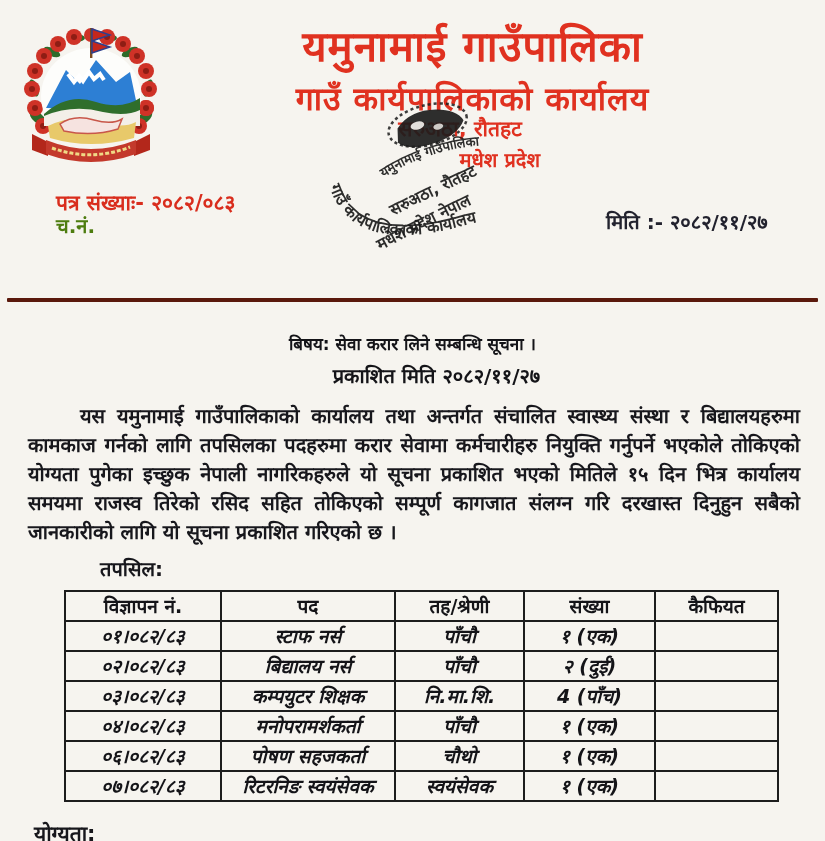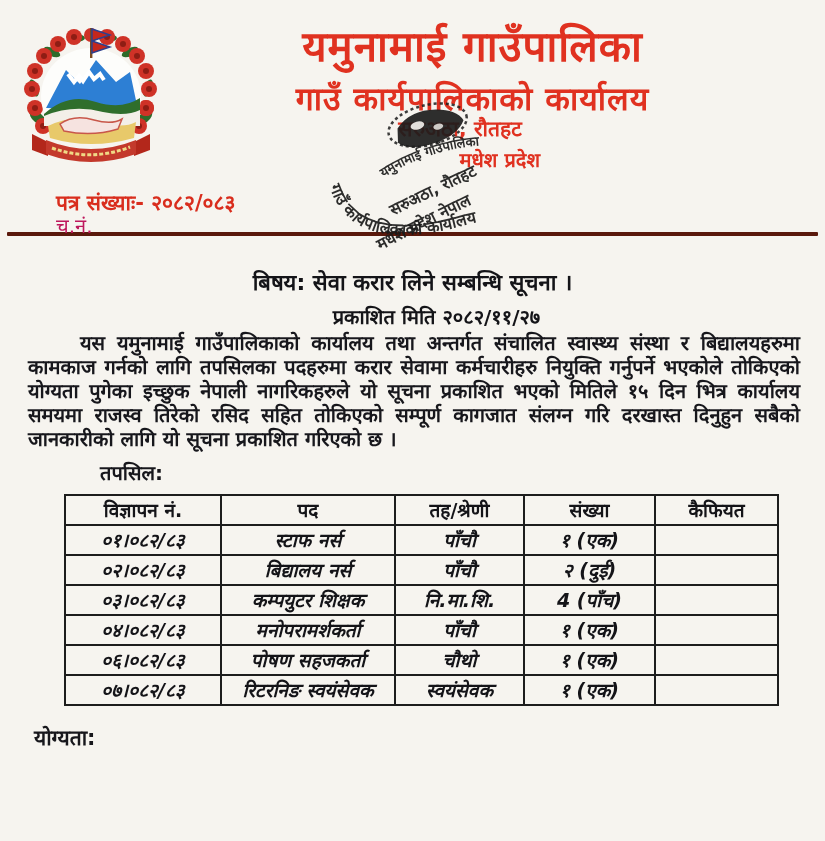--- a/index.html
+++ b/index.html
@@ -4,21 +4,21 @@
 <style>
   * { margin:0; padding:0; box-sizing:border-box; }
   html,body { background:#e9e7e2; }
   body { font-family:"DejaVu Sans","Liberation Sans",sans-serif; }
   .page {
     position:relative; width:825px; height:841px; margin:0 auto;
     background:#f6f4ef; overflow:hidden; color:#1c1c22;
   }
 
   
-  .header { position:relative; height:232px; }
+  .header { position:relative; height:298px; }
   .logo { position:absolute; left:18px; top:26px; width:146px; height:142px; }
   .title-1 {
     position:absolute; left:160px; right:40px; top:16px; text-align:center;
     font-size:42px; font-weight:bold; color:#e03120; letter-spacing:1px;
   }
   .title-2 {
     position:absolute; left:160px; right:40px; top:76px; text-align:center;
     font-size:32px; font-weight:bold; color:#e03120; letter-spacing:1px;
   }
   .addr-1 {
@@ -32,40 +32,40 @@
   .stamp {
     position:absolute; left:312px; top:98px; width:285px; height:150px;
     transform:rotate(-14deg); z-index:2;
   }
   .letter-no {
     position:absolute; left:56px; top:188px;
     font-size:21px; font-weight:bold; color:#d92d1d;
   }
   .ref-no {
     position:absolute; left:56px; top:212px;
-    font-size:20px; font-weight:normal; color:#be185d;
+    font-size:20px; font-weight:bold; color:#4d7c0f;
   }
   .date-line {
     position:absolute; left:606px; top:208px;
     font-size:20px; font-weight:bold; color:#22222e;
   }
   .rule { margin:0 7px; height:4px; background:#5a190c; border-radius:1px; }
 
   
   .subject {
     margin-top:30px; text-align:center;
-    font-size:22px; font-weight:bold; color:#141418;
+    font-size:17px; font-weight:bold; color:#141418;
   }
   .published {
     margin-top:7px; text-align:center;
     font-size:20px; font-weight:600; color:#141418;padding-left:48px;
   }
   .body-para {
-    margin:1px 25px 0 28px; text-align:justify; text-indent:52px;
-    font-size:20px; font-weight:600; line-height:24px; color:#17171c;
+    margin:13px 25px 0 28px; text-align:justify; text-indent:52px;
+    font-size:20px; font-weight:600; line-height:29px; color:#17171c;
   }
   .tapasil { margin:8px 0 8px 100px; font-size:20px; font-weight:bold; color:#17171c; }
 
   
   table.vacancy {
     margin:4px 0 0 64px; width:713px;
     border-collapse:collapse; table-layout:fixed;
   }
   .vacancy th, .vacancy td {
     border:2px solid #1d1d1d; text-align:center; vertical-align:middle;
@@ -188,20 +188,21 @@
       <text class="stamp-text" font-size="16" opacity="0.92">
         <textPath href="#arc-place" startOffset="6%">सरुअठा, रौतहट</textPath>
       </text>
       <text class="stamp-text" font-size="16" opacity="0.92">
         <textPath href="#arc-prov" startOffset="4%">मधेश प्रदेश नेपाल</textPath>
       </text>
     </svg>
 
     <div class="letter-no">पत्र संख्याः- २०८२/०८३</div>
     <div class="ref-no">च.नं.</div>
+    <div class="date-line">मिति :- २०८२/११/२७</div>
   </div>
 
   <div class="rule"></div>
 
   <div class="subject">बिषय: सेवा करार लिने सम्बन्धि सूचना ।</div>
   <div class="published">प्रकाशित मिति २०८२/११/२७</div>
 
   <p class="body-para">यस यमुनामाई गाउँपालिकाको कार्यालय तथा अन्तर्गत संचालित स्वास्थ्य संस्था र बिद्यालयहरुमा कामकाज गर्नको लागि तपसिलका पदहरुमा करार सेवामा कर्मचारीहरु नियुक्ति गर्नुपर्ने भएकोले तोकिएको योग्यता पुगेका इच्छुक नेपाली नागरिकहरुले यो सूचना प्रकाशित भएको मितिले १५ दिन भित्र कार्यालय समयमा राजस्व तिरेको रसिद सहित तोकिएको सम्पूर्ण कागजात संलग्न गरि दरखास्त दिनुहुन सबैको जानकारीको लागि यो सूचना प्रकाशित गरिएको छ ।</p>
 
   <div class="tapasil">तपसिल:</div>

